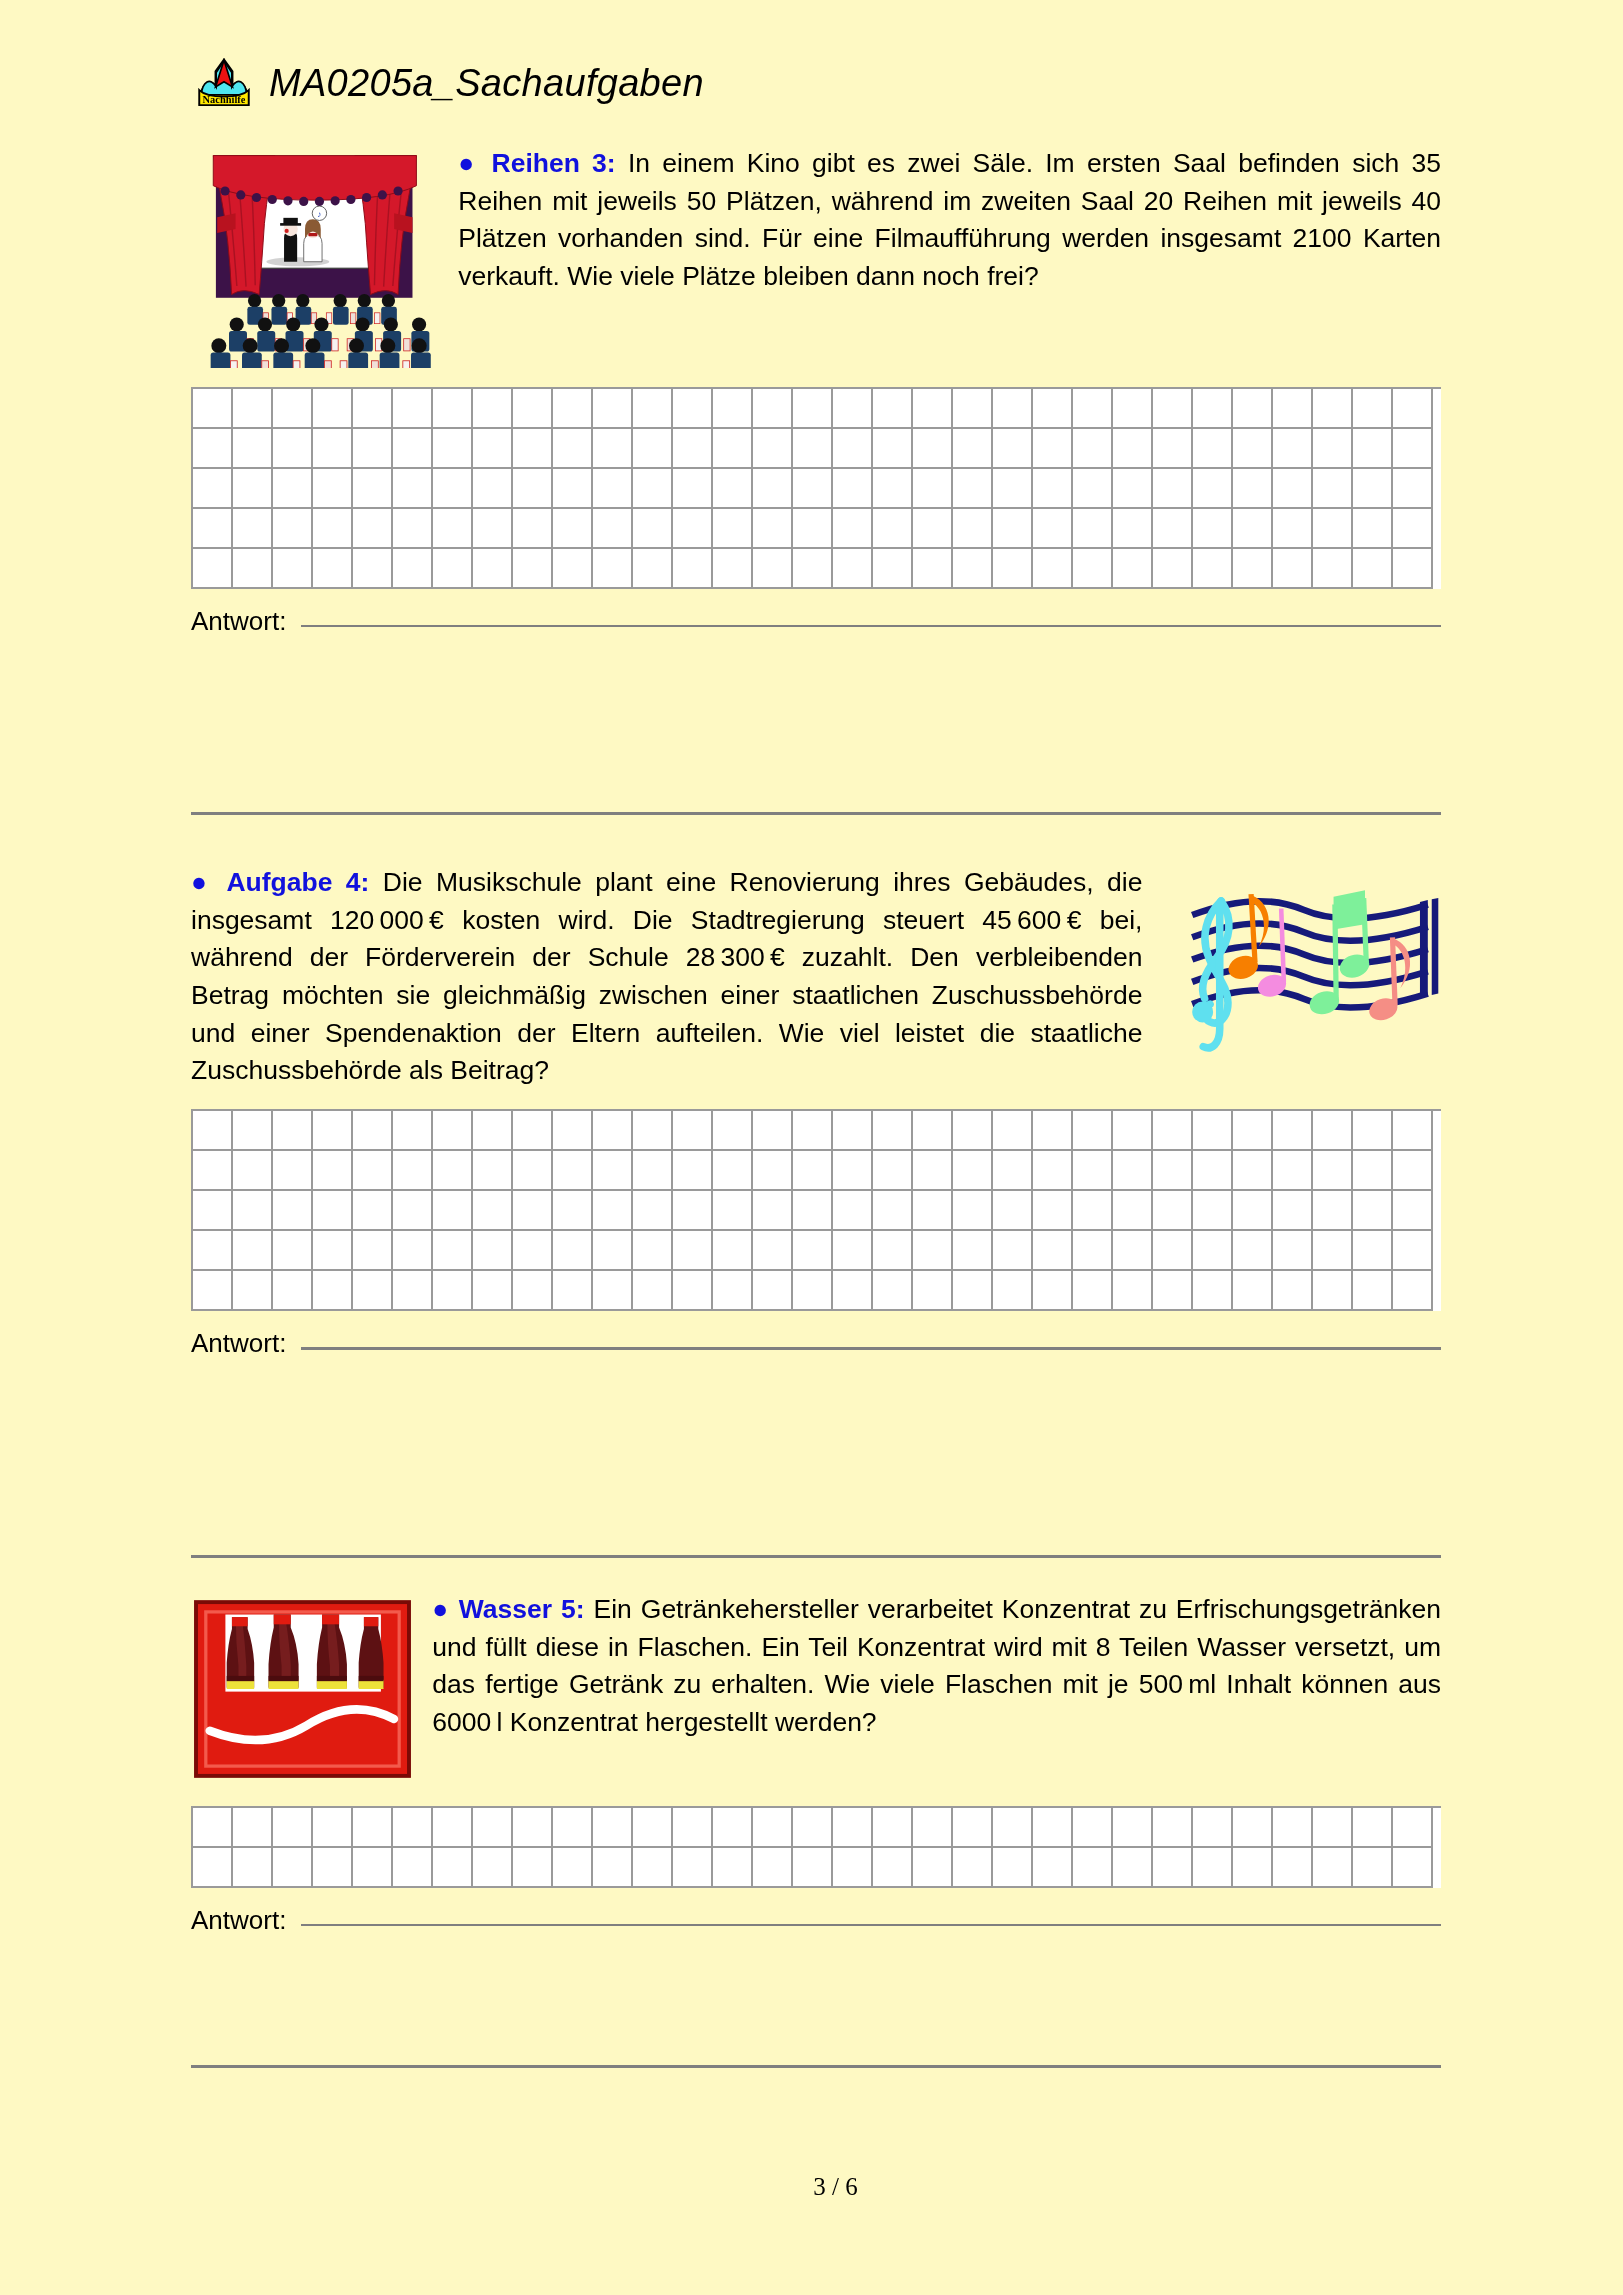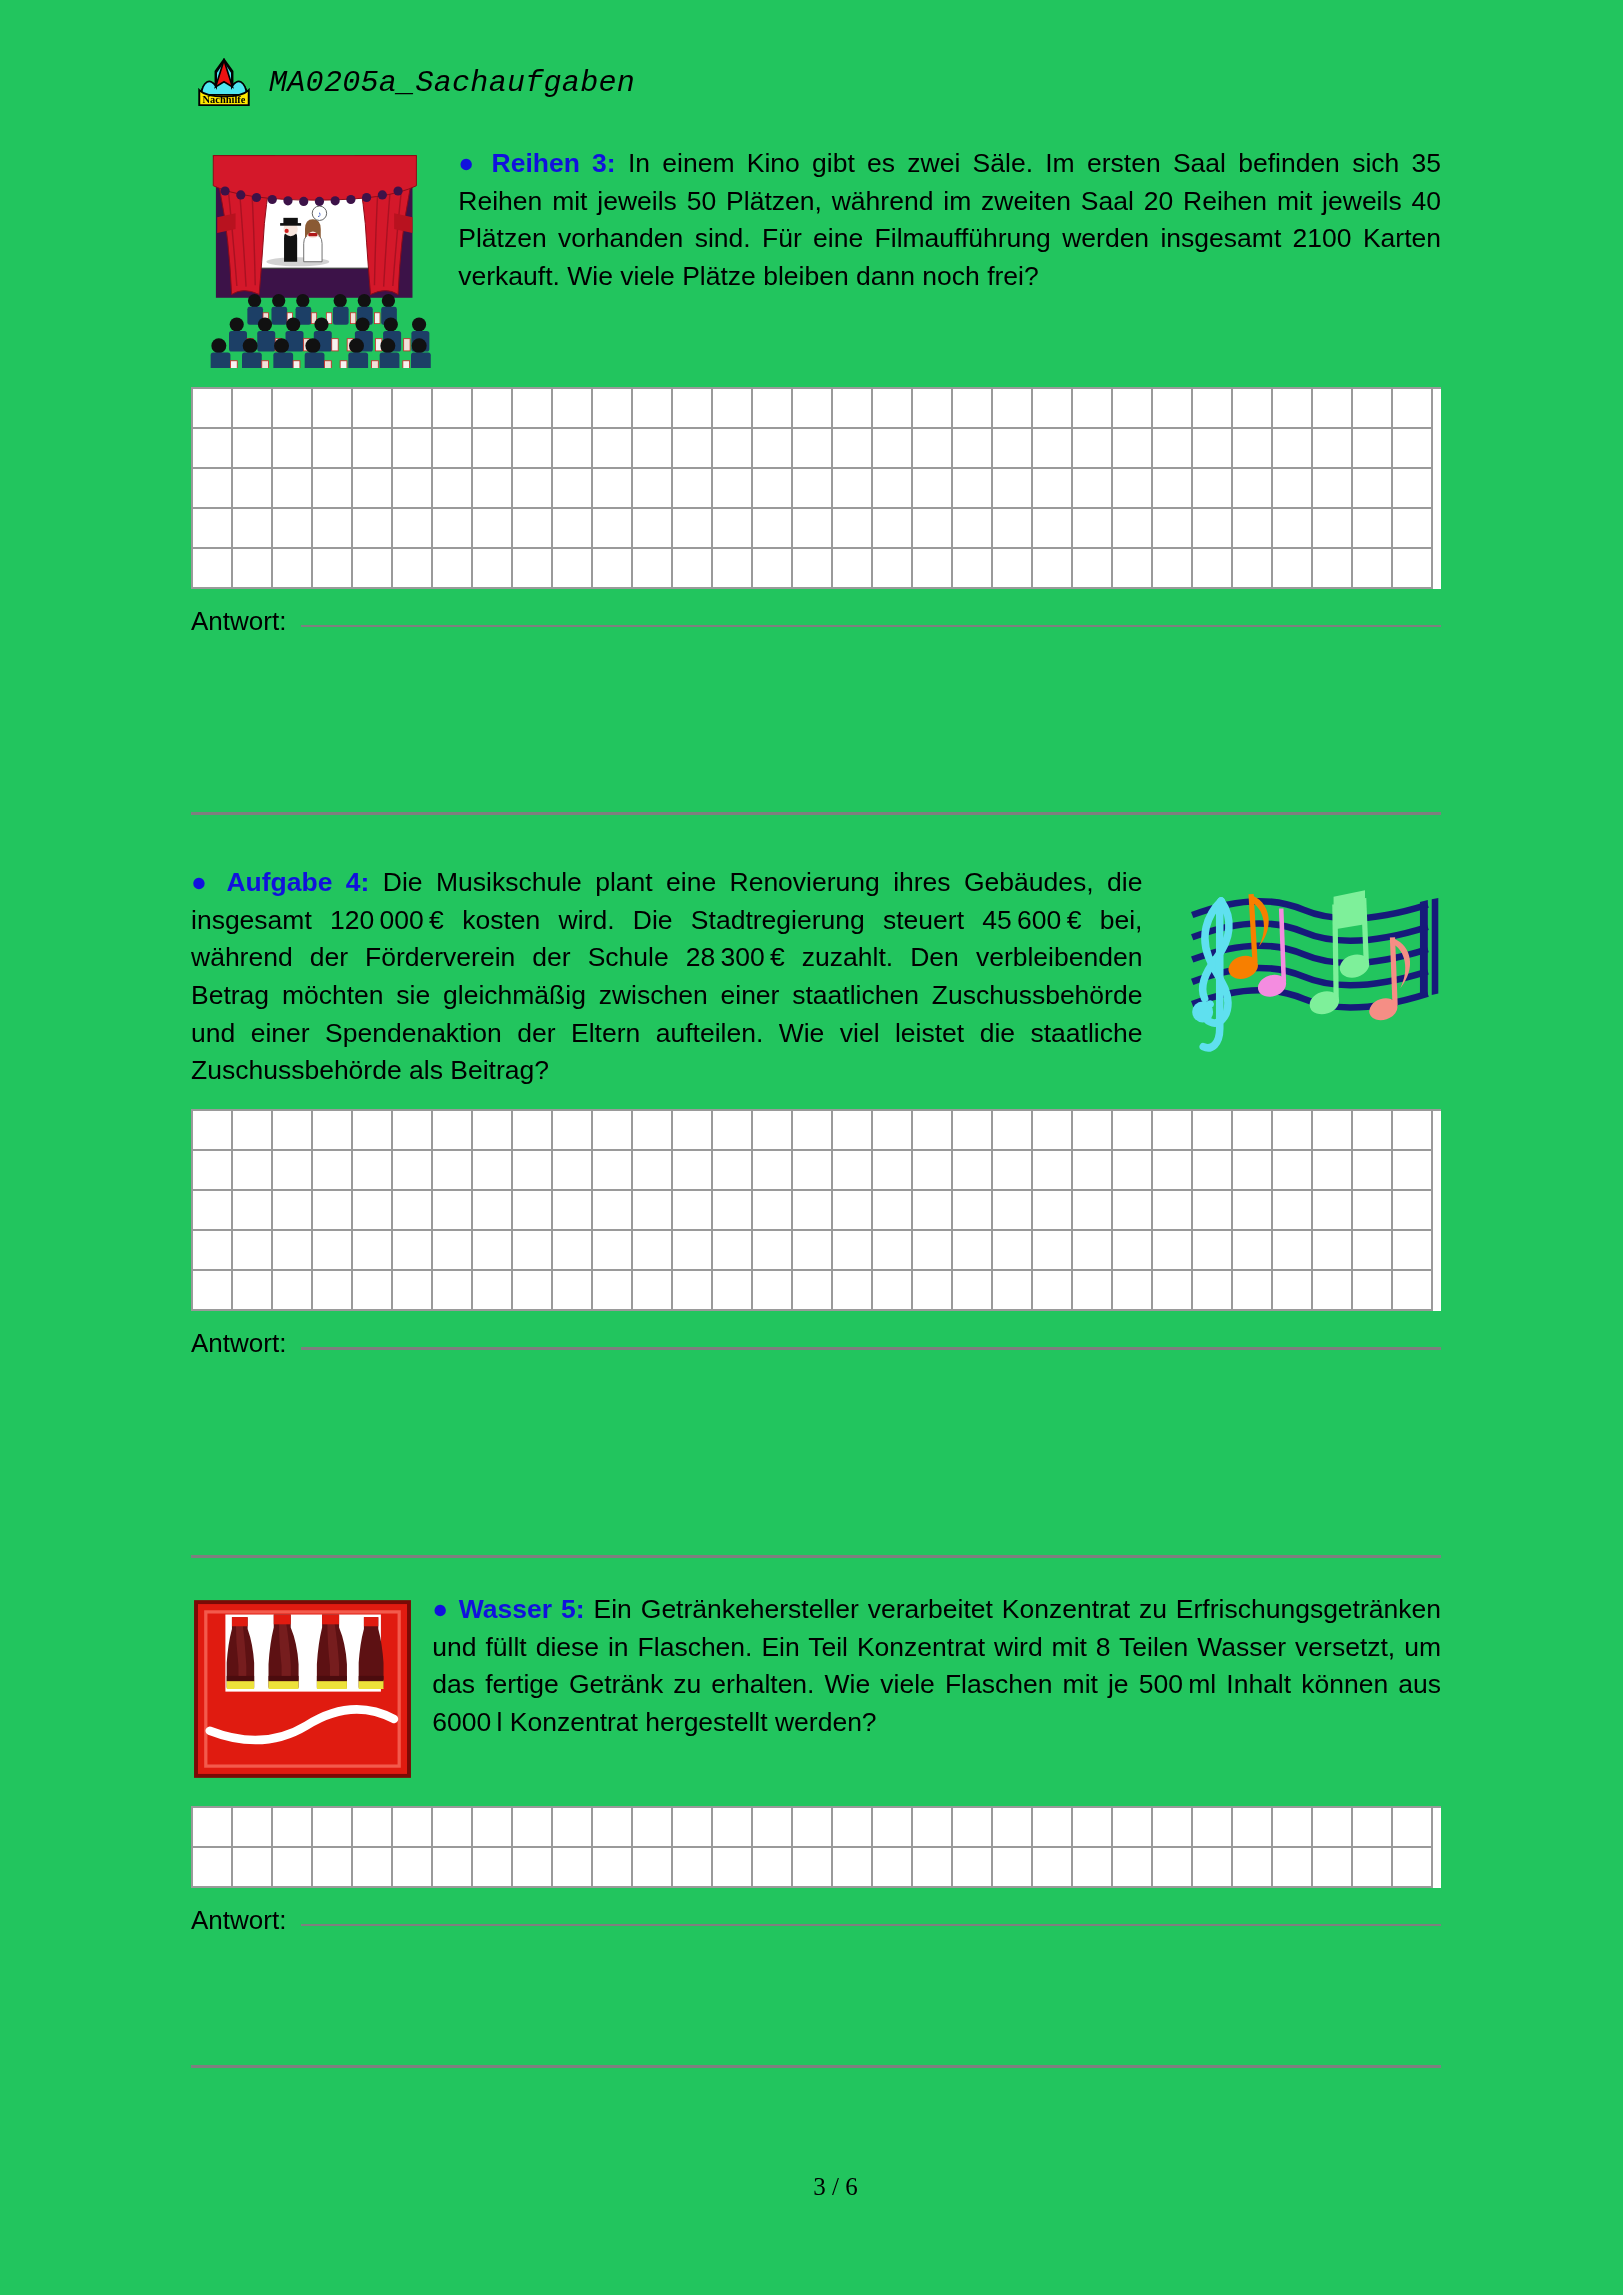--- a/index.html
+++ b/index.html
@@ -6,42 +6,42 @@
   html, body {
     width: 1623px;
     height: 2295px;
     background: #ffffff;
     font-family: "Liberation Sans", sans-serif;
   }
   .page {
     position: relative;
     width: 1623px;
     height: 2295px;
-    background: #22c55e;
+    background: #fef9c3;
   }
 
   
   .header {
     position: absolute;
     left: 196px;
     top: 58px;
     display: flex;
     align-items: center;
     gap: 17px;
   }
   .logo {
     width: 56px;
     height: 50px;
     position: relative;
     flex: 0 0 auto;
   }
   .doc-title {
-    font-family: Liberation Mono, monospace;
+    font-family: Liberation Sans, sans-serif;
     font-style: italic;
-    font-size: 30px;
+    font-size: 38px;
     color: #000000;
     letter-spacing: 0.3px;
     white-space: nowrap;
   }
 
   
   .task {
     position: absolute;
     left: 191px;
     width: 1250px;

